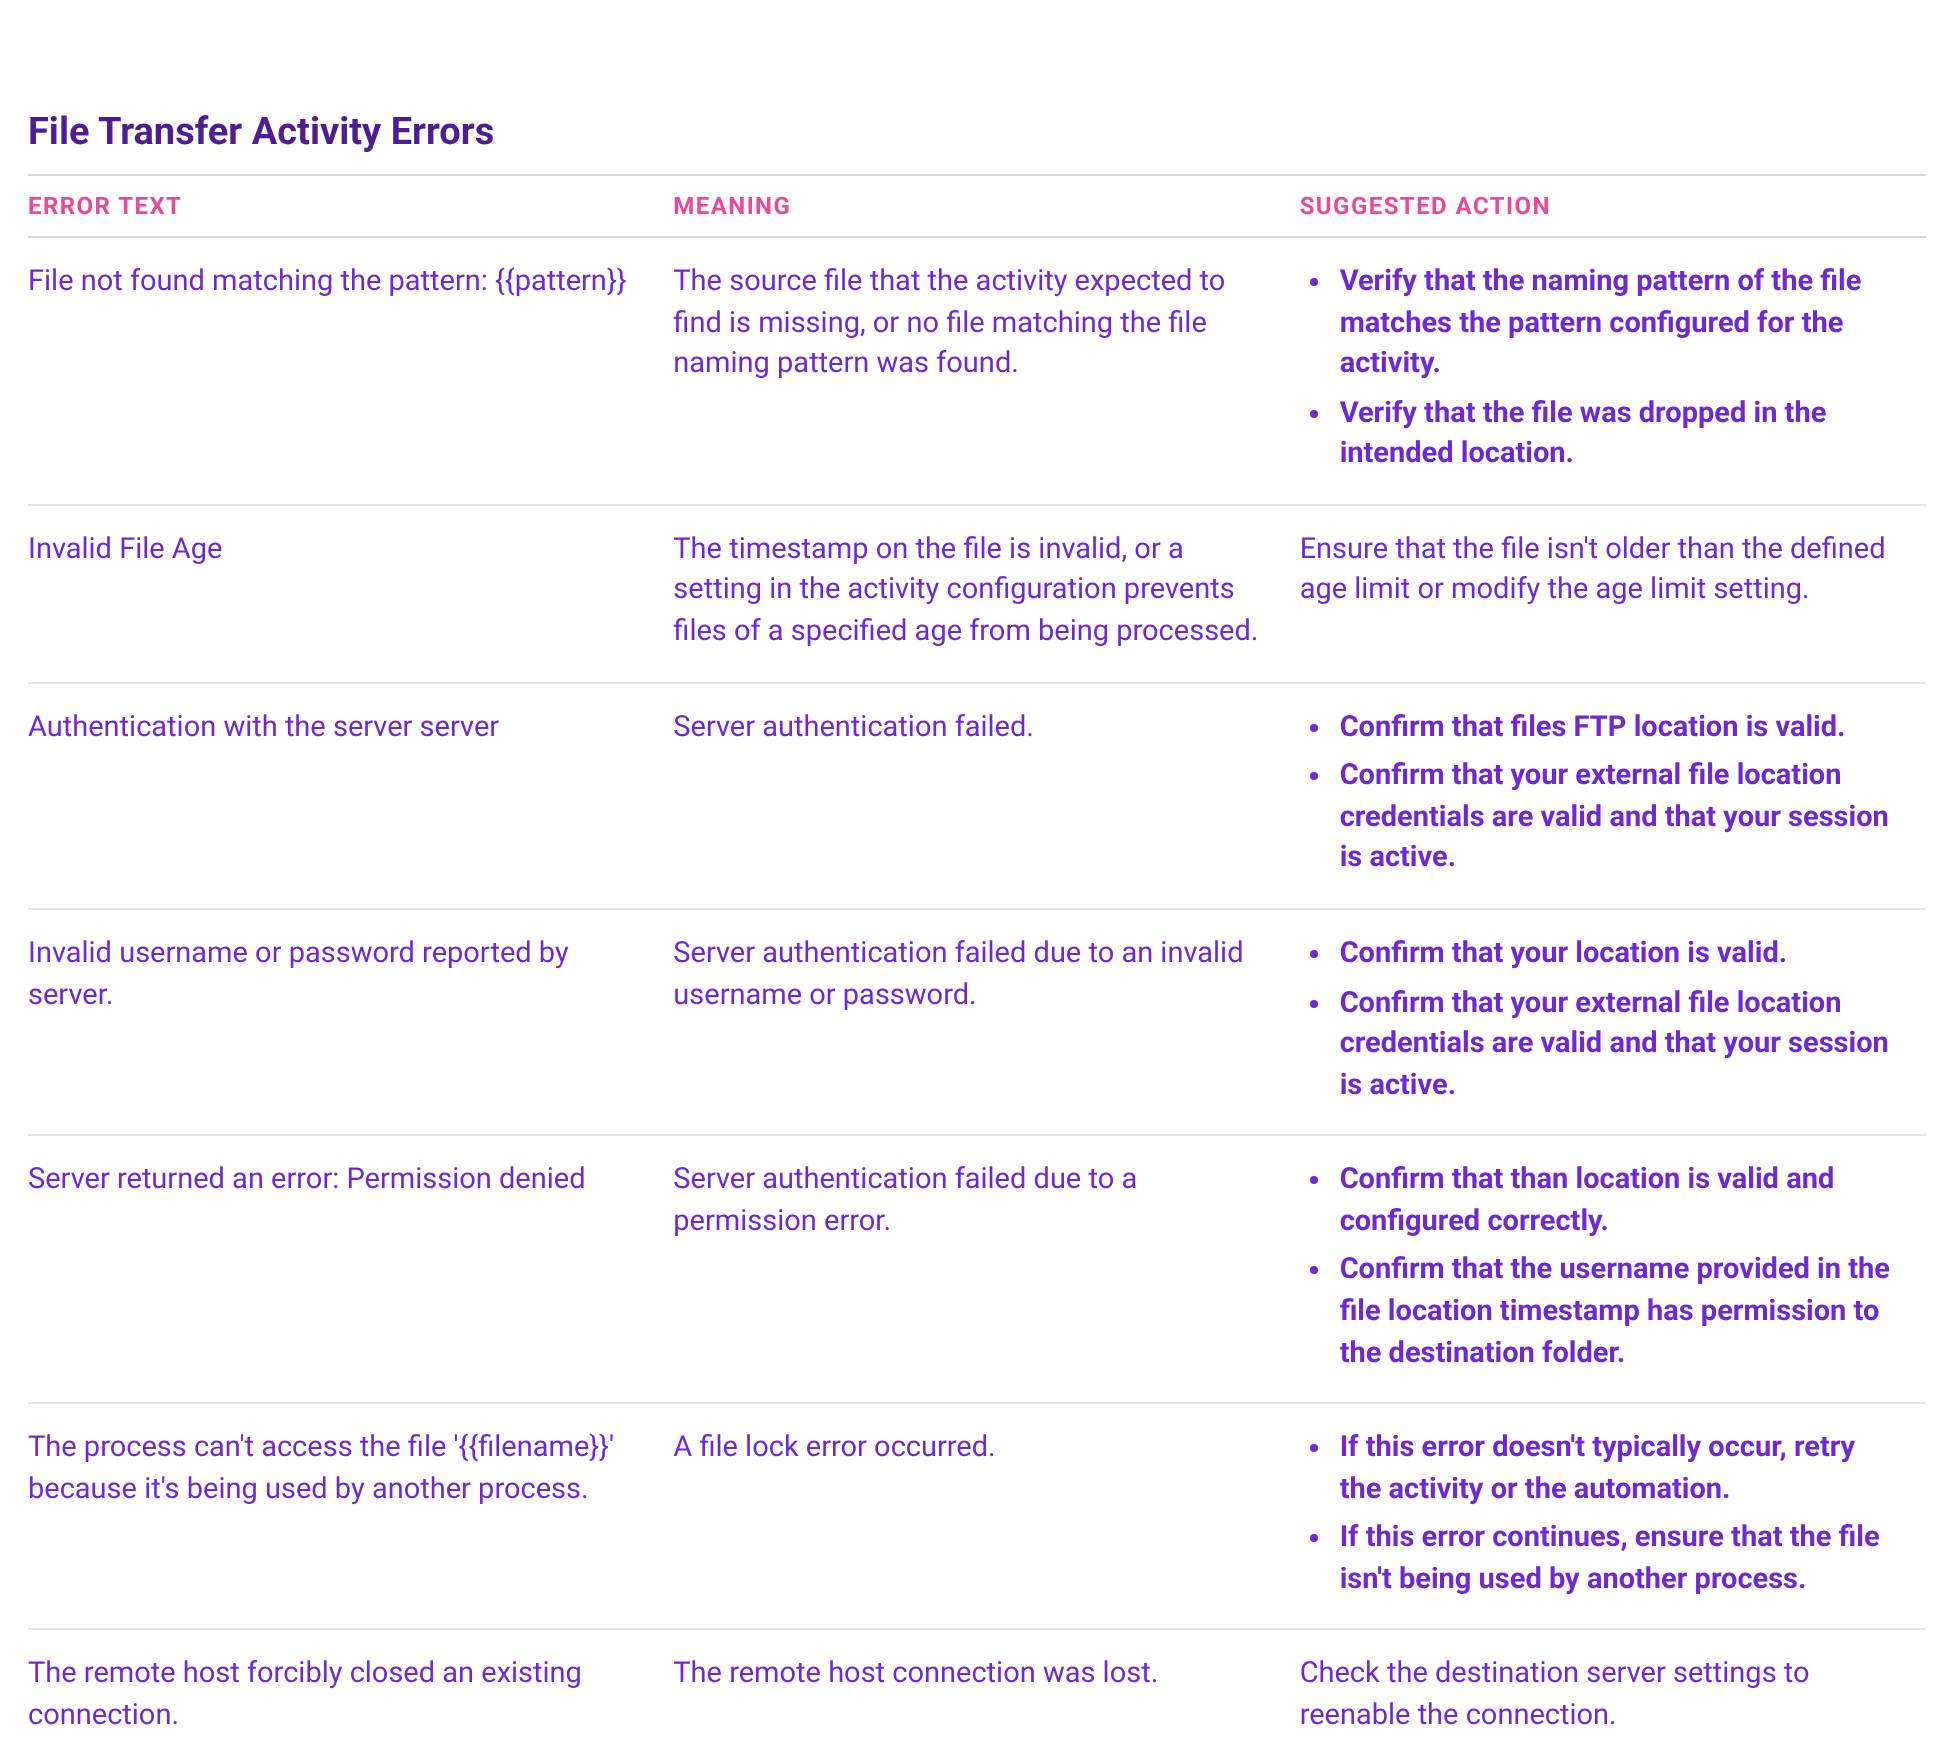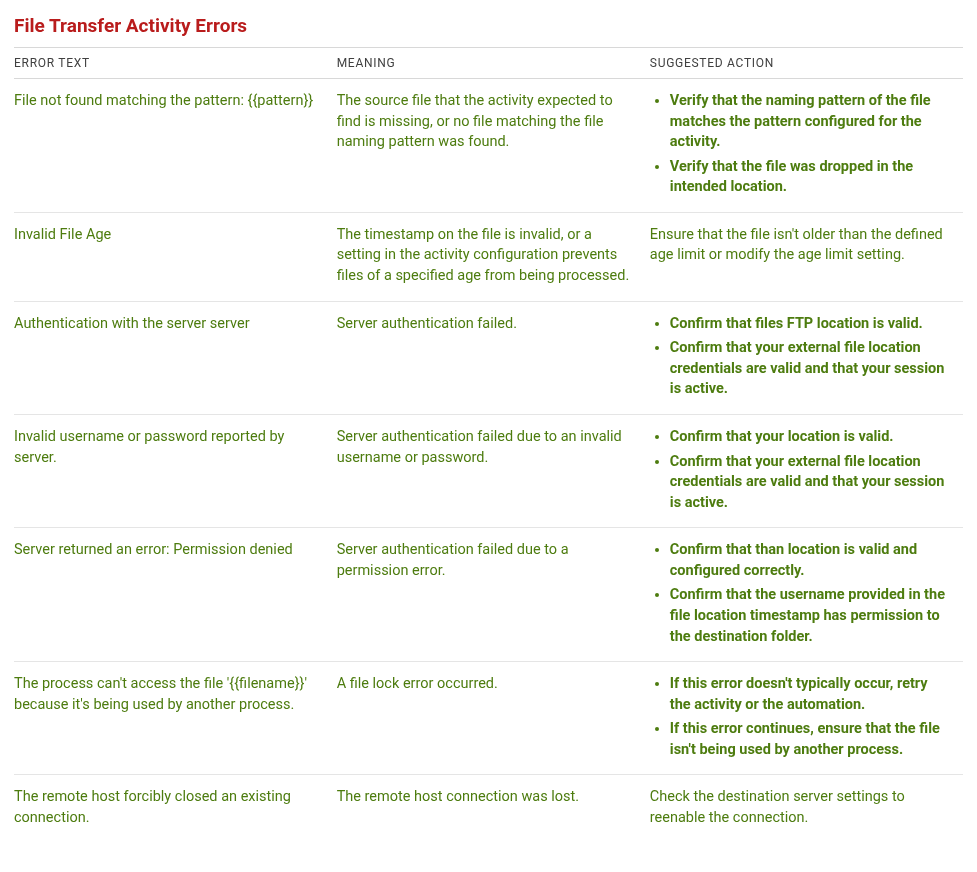--- a/index.html
+++ b/index.html
@@ -10,47 +10,48 @@
     body {
       font-family: -apple-system, BlinkMacSystemFont, "Segoe UI", Roboto, "Helvetica Neue", Arial, sans-serif;
       background: #ffffff;
       color: #222222;
       width: 977px;
       padding: 14px 14px 20px 14px;
     }
     h2.page-title {
       font-size: 19px;
       font-weight: 700;
-      color: #b91c1c;
+      color: #4c1d95;
       margin-bottom: 10px;
+      margin-top: 40px;
     }
     table {
       width: 100%;
       border-collapse: collapse;
       table-layout: fixed;
     }
     thead th {
       text-align: left;
       font-size: 12px;
-      font-weight: 400;
+      font-weight: 700;
       letter-spacing: 0.06em;
       text-transform: uppercase;
-      color: #404040;
+      color: #ec4899;
       padding: 8px 8px 8px 0;
       border-top: 1px solid #d8d8d8;
       border-bottom: 1px solid #d8d8d8;
       vertical-align: middle;
     }
     th.col-error { width: 34%; }
     th.col-meaning { width: 33%; }
     th.col-action { width: 33%; }
     tbody td {
       font-size: 14.5px;
       line-height: 1.42;
-      color: #4d7c0f;
+      color: #6d28d9;
       padding: 12px 14px 14px 0;
       border-bottom: 1px solid #e5e5e5;
       vertical-align: top;
     }
     tbody tr:last-child td {
       border-bottom: none;
     }
     ul.action-list {
       list-style: disc;
       padding-left: 20px;

